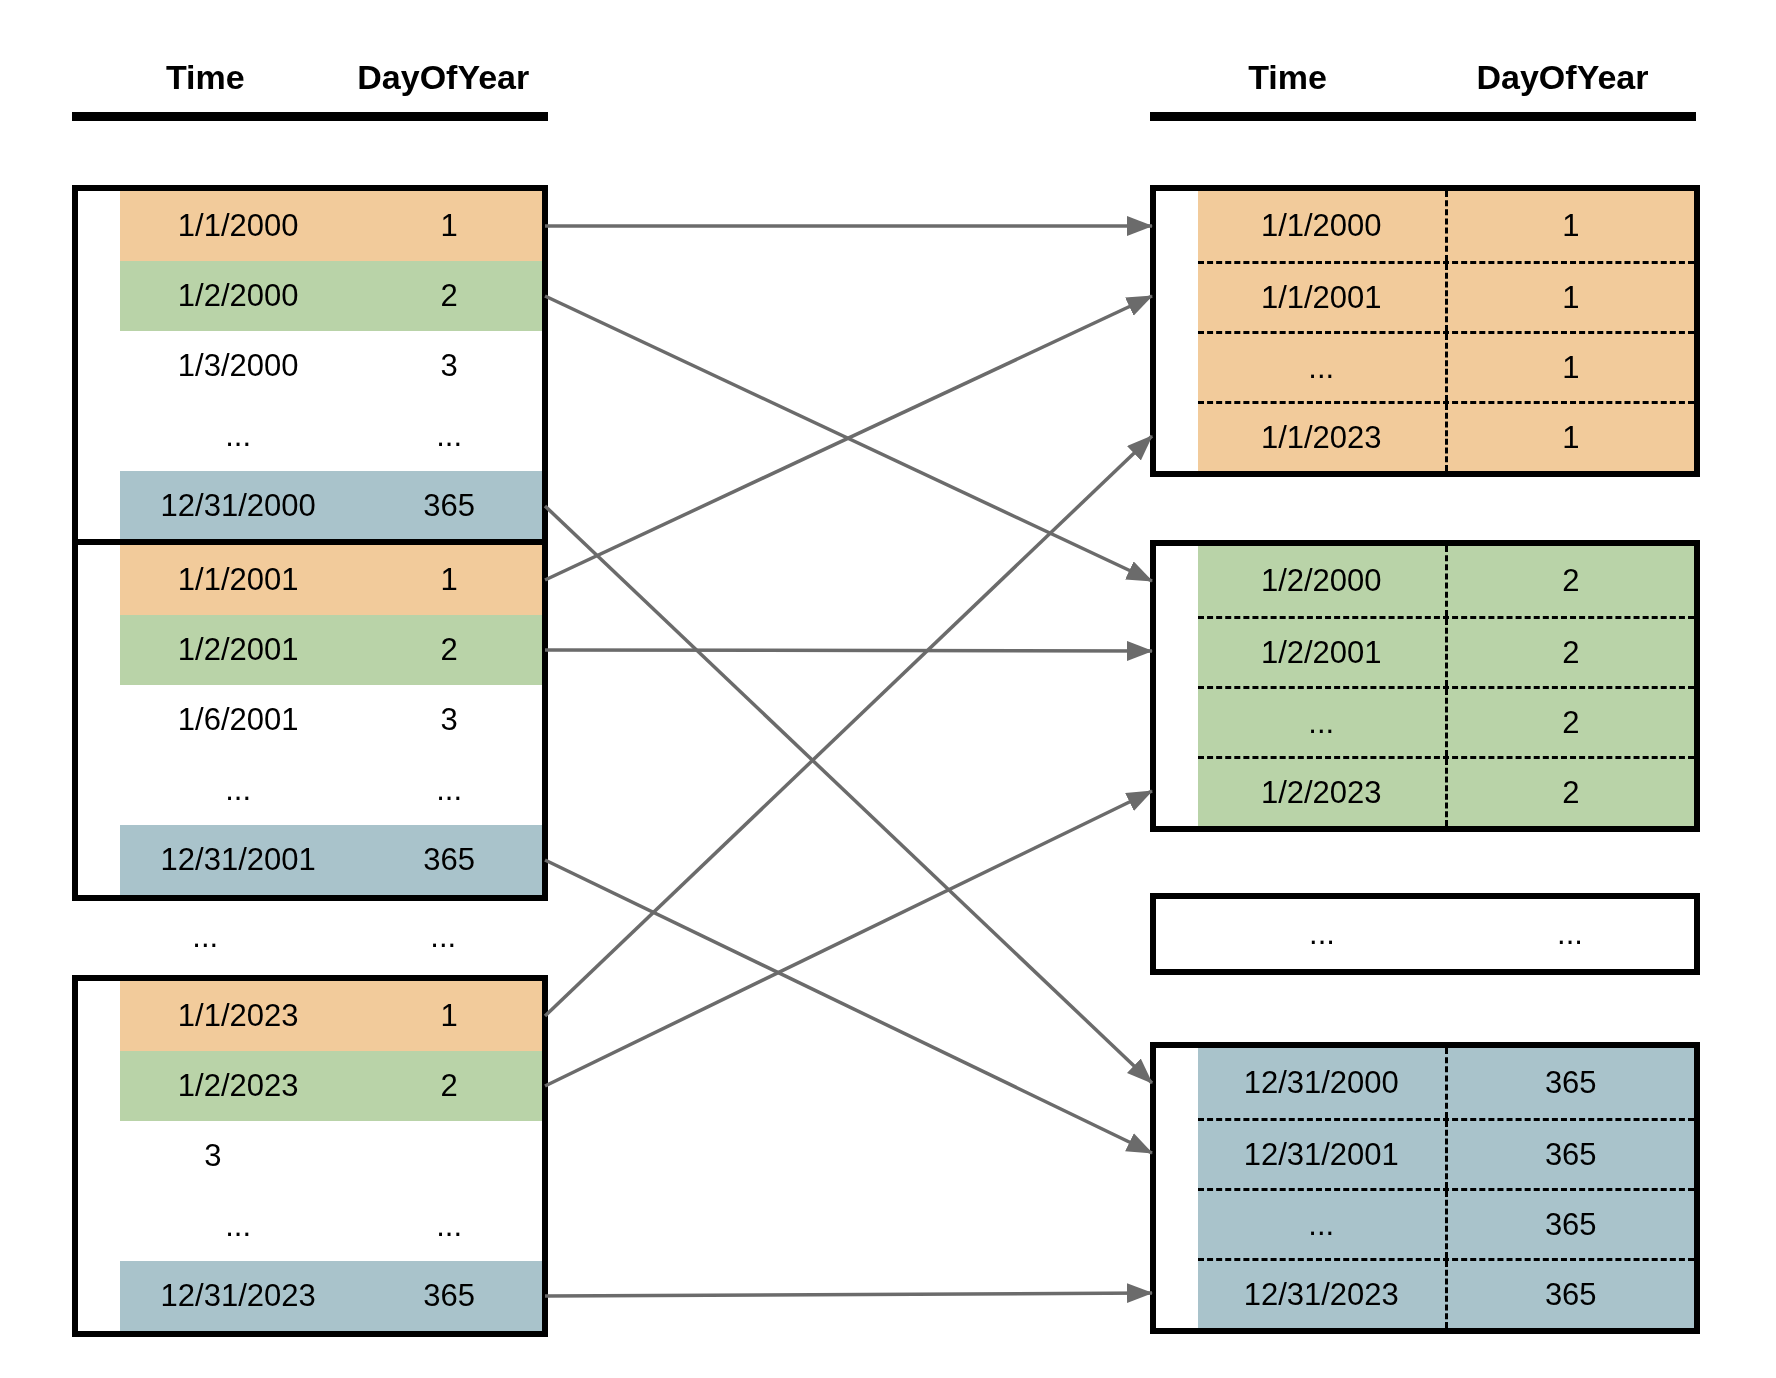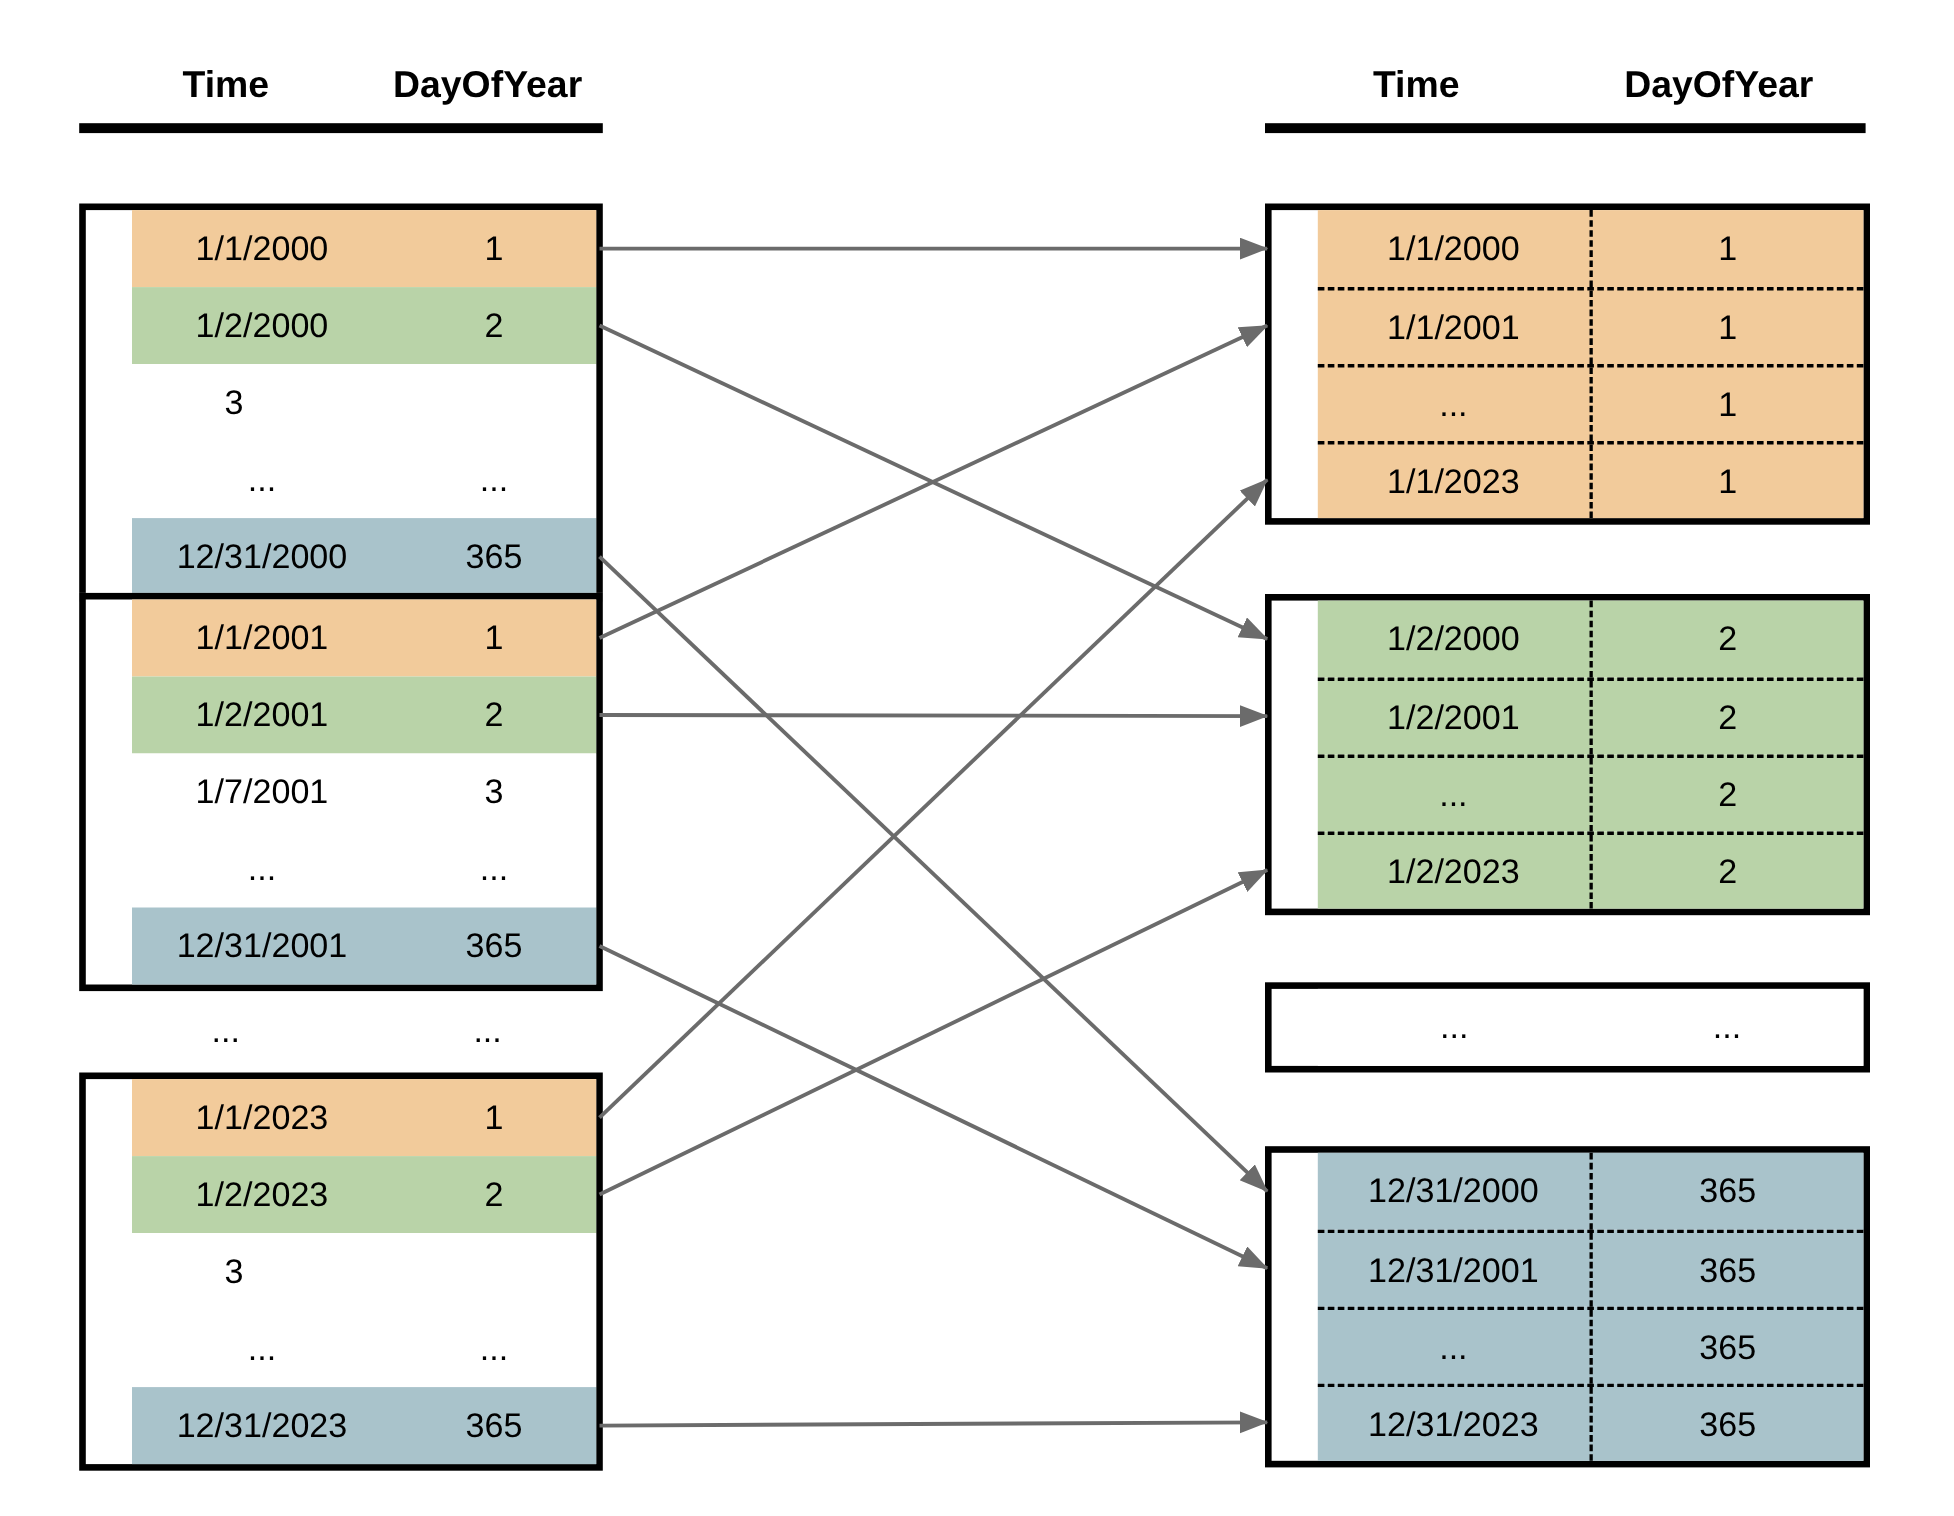--- a/index.html
+++ b/index.html
@@ -71,20 +71,21 @@
   <div class="tbl ltbl" id="lt-2000">
     <div class="row c-orange">
       <span class="cell t">1/1/2000</span>
       <span class="cell d">1</span>
     </div>
     <div class="row c-green">
       <span class="cell t">1/2/2000</span>
       <span class="cell d">2</span>
     </div>
     <div class="row c-white">
+      <span class="cell t">1/3/2000</span>
       <span class="cell d">3</span>
     </div>
     <div class="row c-white">
       <span class="cell t">...</span>
       <span class="cell d">...</span>
     </div>
     <div class="row c-blue">
       <span class="cell t">12/31/2000</span>
       <span class="cell d">365</span>
     </div>
@@ -93,21 +94,21 @@
   <div class="tbl ltbl" id="lt-2001">
     <div class="row c-orange">
       <span class="cell t">1/1/2001</span>
       <span class="cell d">1</span>
     </div>
     <div class="row c-green">
       <span class="cell t">1/2/2001</span>
       <span class="cell d">2</span>
     </div>
     <div class="row c-white">
-      <span class="cell t">1/7/2001</span>
+      <span class="cell t">1/6/2001</span>
       <span class="cell d">3</span>
     </div>
     <div class="row c-white">
       <span class="cell t">...</span>
       <span class="cell d">...</span>
     </div>
     <div class="row c-blue">
       <span class="cell t">12/31/2001</span>
       <span class="cell d">365</span>
     </div>

